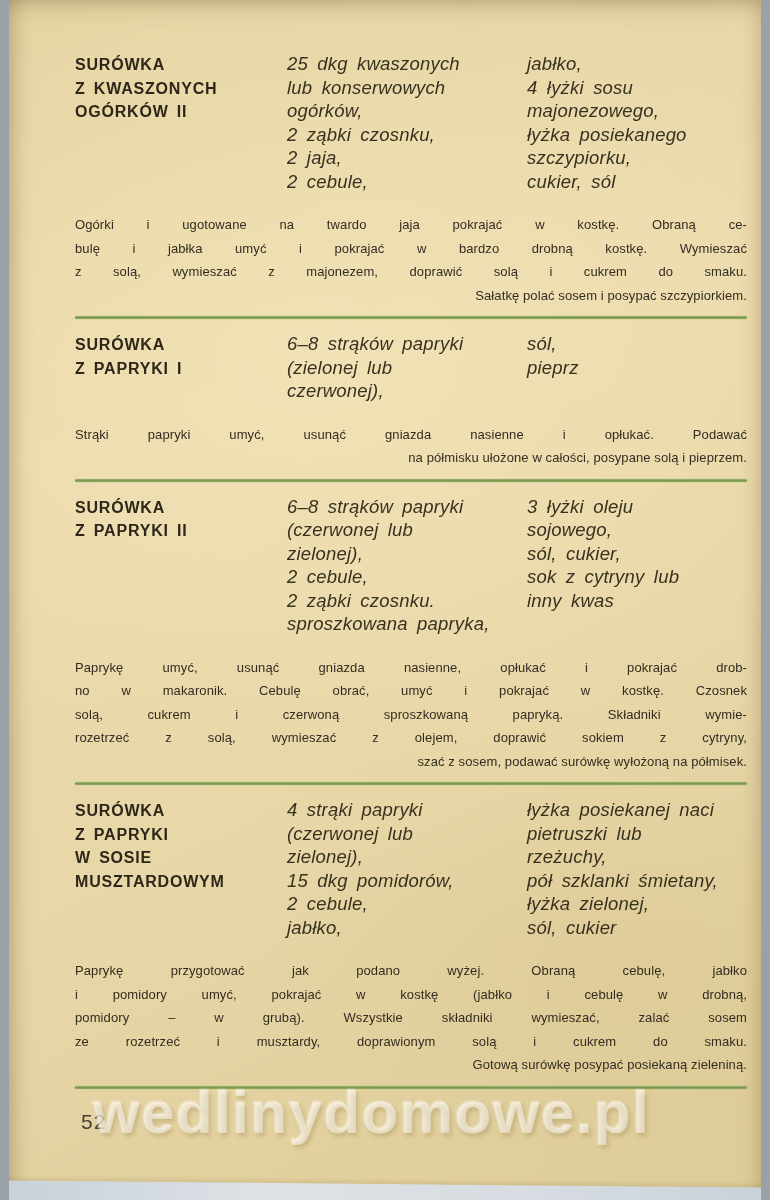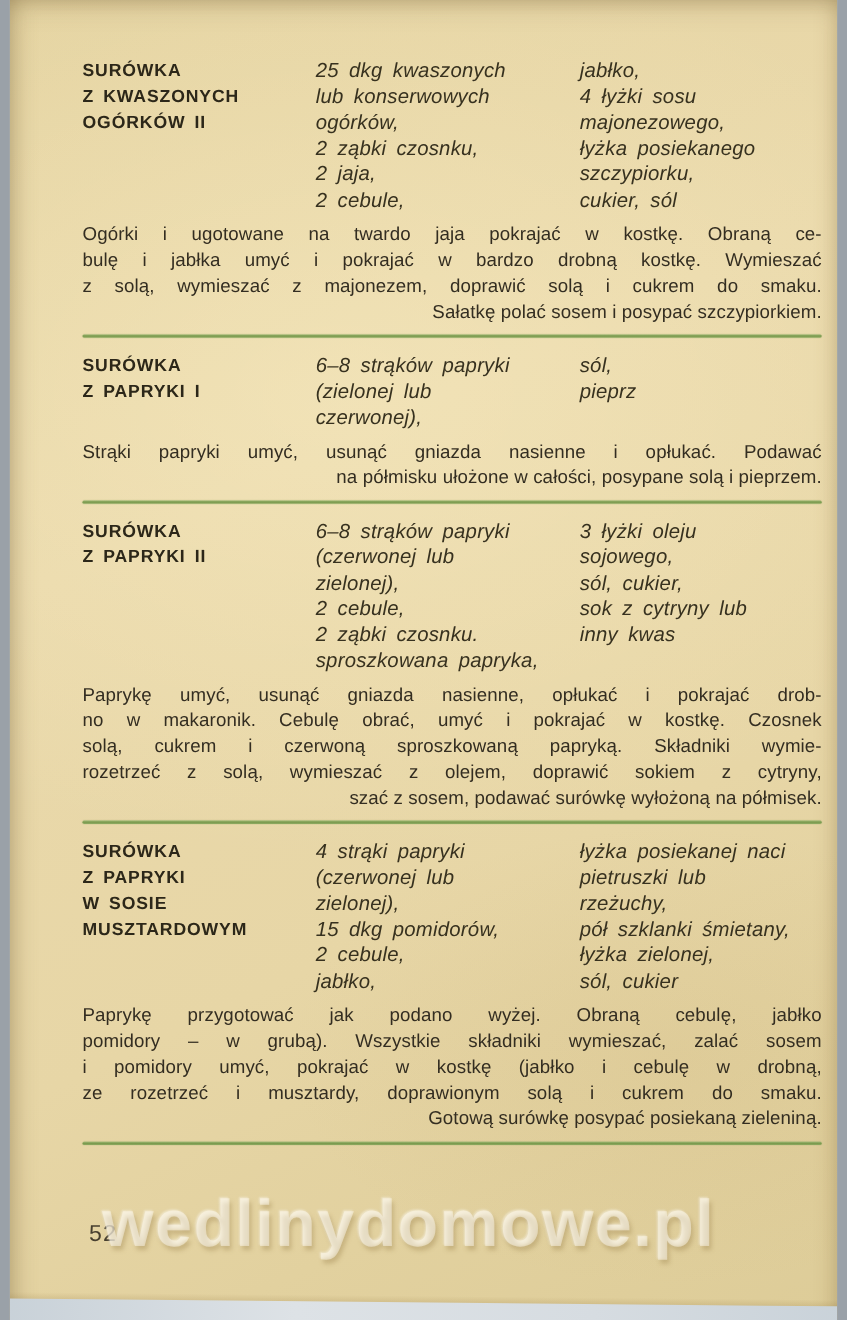--- a/index.html
+++ b/index.html
@@ -24,21 +24,21 @@
   .rtitle{
     font-weight:bold;font-size:16px;line-height:23.5px;
     letter-spacing:0.8px;word-spacing:3px;
     white-space:pre-line;color:#2c2719;padding-top:1px;
   }
   .ing{
     font-style:italic;font-size:18.5px;line-height:23.5px;
     letter-spacing:0.2px;word-spacing:4px;
     white-space:pre-line;color:#37311f;
   }
-  .para{font-size:17px;line-height:23.5px;margin-top:8px;color:#332d21;letter-spacing:0.1px;}
+  .para{font-size:13px;line-height:23.5px;margin-top:20px;color:#332d21;letter-spacing:0.1px;}
   .para .j{text-align:justify;text-align-last:justify;}
   .para .l{text-align:right;}
   .rule{
     height:3px;margin:9px 0 13px 0;border-radius:2px;
     background:linear-gradient(to bottom,#9cb671,#7b9a4e 50%,#8fab63);
     box-shadow:0 0 1px rgba(123,154,78,0.8);
   }
   .page-number{
     position:absolute;left:72px;top:1110px;
     font-size:21px;letter-spacing:1px;color:#473f2f;
@@ -146,22 +146,22 @@
 jabłko,</div>
       <div class="ing">łyżka posiekanej naci
 pietruszki lub
 rzeżuchy,
 pół szklanki śmietany,
 łyżka zielonej,
 sól, cukier</div>
     </div>
     <div class="para">
       <div class="j">Paprykę przygotować jak podano wyżej. Obraną cebulę, jabłko</div>
+      <div class="j">i pomidory umyć, pokrajać w kostkę (jabłko i cebulę w drobną,</div>
       <div class="j">pomidory – w grubą). Wszystkie składniki wymieszać, zalać sosem</div>
-      <div class="j">i pomidory umyć, pokrajać w kostkę (jabłko i cebulę w drobną,</div>
       <div class="j">ze rozetrzeć i musztardy, doprawionym solą i cukrem do smaku.</div>
       <div class="l">Gotową surówkę posypać posiekaną zieleniną.</div>
     </div>
     <div class="rule"></div>
 
   </div>
 
   <div class="watermark">wedlinydomowe.pl</div>
   <div class="page-number">52</div>
   <div class="paper-edge-shadow"></div>

